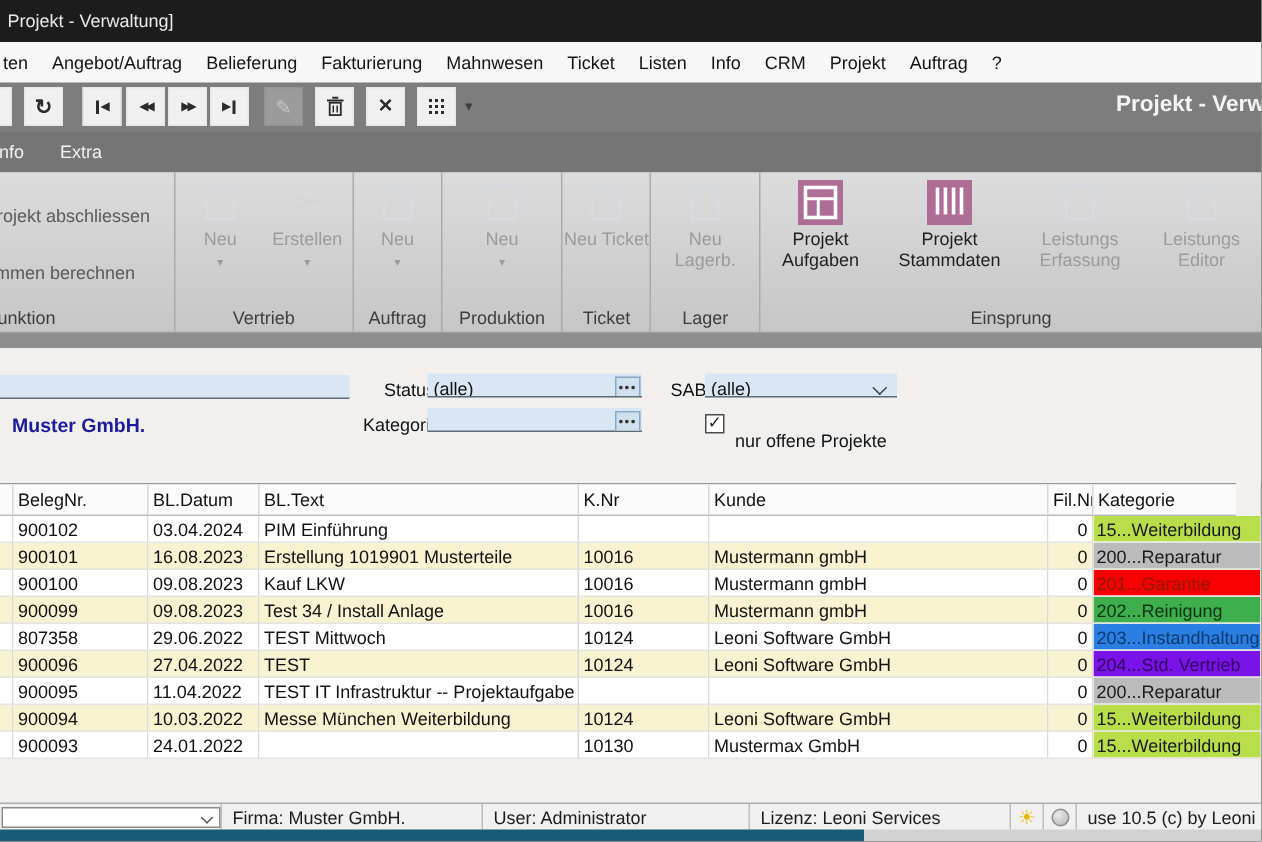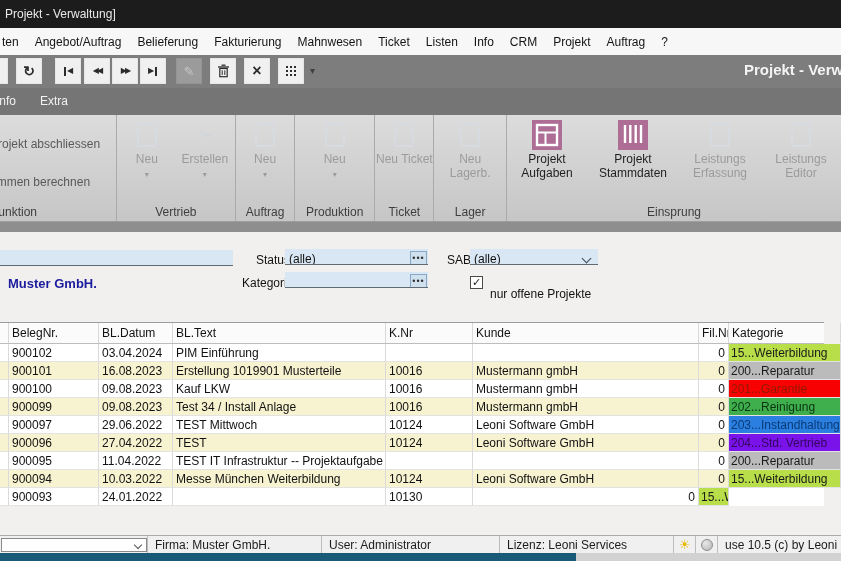--- a/index.html
+++ b/index.html
@@ -366,21 +366,21 @@
           <div class="tcell">Test 34 / Install Anlage</div>
           <div class="tcell">10016</div>
           <div class="tcell">Mustermann gmbH</div>
           <div class="tcell num">0</div>
           <div class="tcell cat">
             <div class="catfill" style="background: rgb(63, 174, 77); color: rgb(11, 53, 18);">202...Reinigung</div>
           </div>
         </div>
         <div class="trow">
           <div class="tcell"></div>
-          <div class="tcell">900097</div>
+          <div class="tcell">807358</div>
           <div class="tcell">29.06.2022</div>
           <div class="tcell">TEST Mittwoch</div>
           <div class="tcell">10124</div>
           <div class="tcell">Leoni Software GmbH</div>
           <div class="tcell num">0</div>
           <div class="tcell cat">
             <div class="catfill" style="background: rgb(42, 127, 224); color: rgb(11, 58, 117);">203...Instandhaltung</div>
           </div>
         </div>
         <div class="trow alt">
@@ -418,20 +418,21 @@
           <div class="tcell cat">
             <div class="catfill" style="background: rgb(184, 222, 73); color: rgb(26, 26, 26);">15...Weiterbildung</div>
           </div>
         </div>
         <div class="trow">
           <div class="tcell"></div>
           <div class="tcell">900093</div>
           <div class="tcell">24.01.2022</div>
           <div class="tcell"></div>
           <div class="tcell">10130</div>
+          <div class="tcell">Mustermax GmbH</div>
           <div class="tcell num">0</div>
           <div class="tcell cat">
             <div class="catfill" style="background: rgb(184, 222, 73); color: rgb(26, 26, 26);">15...Weiterbildung</div>
           </div>
         </div>
       </div>
   </div>
 
   <div class="statusbar">
     <div class="sb-combo">

